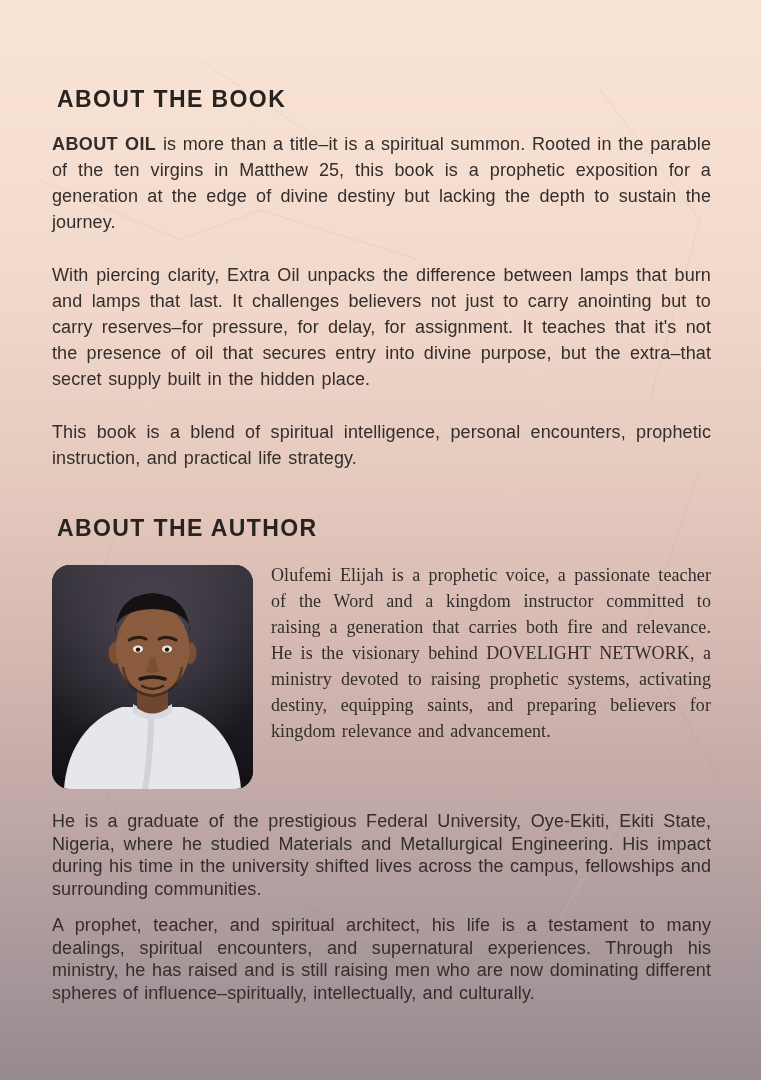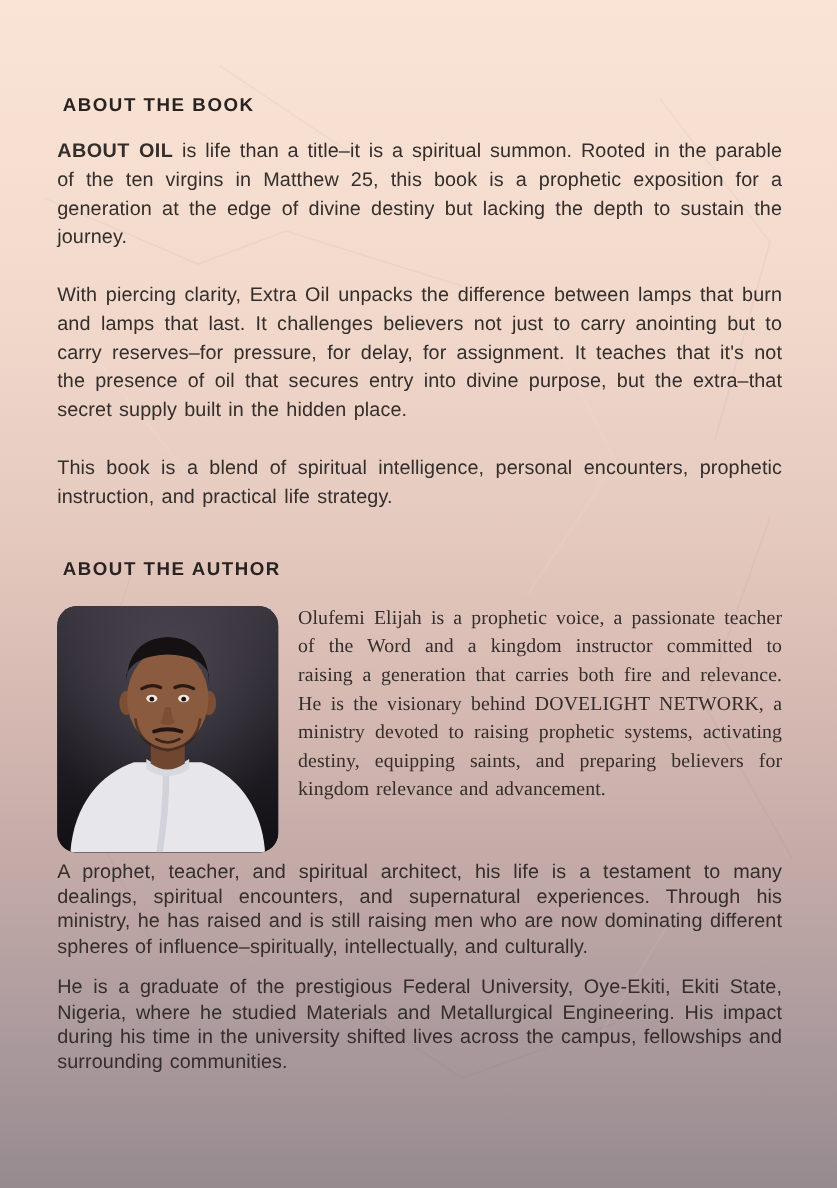--- a/index.html
+++ b/index.html
@@ -28,21 +28,21 @@
     position: absolute;
     inset: 0;
     pointer-events: none;
   }
   .content {
     position: relative;
     padding: 86px 50px 0 52px;
     color: #332d2b;
   }
   h2.section-heading {
-    font-size: 17px;
+    font-size: 23px;
     font-weight: bold;
     letter-spacing: 1.4px;
     color: #282321;
     margin: 0 0 18px 5px;
   }
   h2.author-heading {
     margin-top: 44px;
     margin-bottom: 20px;
   }
   p.body-text {
@@ -94,21 +94,21 @@
       <path d="M500,300 L560,420 L480,540"></path>
       <path d="M90,330 L170,430"></path>
       <path d="M620,820 L540,950"></path>
     </g>
   </svg>
 
   <div class="content">
 
     <h2 class="section-heading">ABOUT THE BOOK</h2>
 
-    <p class="body-text"><span class="lead-strong">ABOUT OIL</span><span> is life than a title–it is a spiritual summon. Rooted in the parable of the ten virgins in Matthew 25, this book is a prophetic exposition for a generation at the edge of divine destiny but lacking the depth to sustain the journey.</span></p>
+    <p class="body-text"><span class="lead-strong">ABOUT OIL</span><span> is more than a title–it is a spiritual summon. Rooted in the parable of the ten virgins in Matthew 25, this book is a prophetic exposition for a generation at the edge of divine destiny but lacking the depth to sustain the journey.</span></p>
 
     <p class="body-text">With piercing clarity, Extra Oil unpacks the difference between lamps that burn and lamps that last. It challenges believers not just to carry anointing but to carry reserves–for pressure, for delay, for assignment. It teaches that it's not the presence of oil that secures entry into divine purpose, but the extra–that secret supply built in the hidden place.</p>
 
     <p class="body-text last-book-paragraph">This book is a blend of spiritual intelligence, personal encounters, prophetic instruction, and practical life strategy.</p>
 
     <h2 class="section-heading author-heading">ABOUT THE AUTHOR</h2>
 
     <div class="author-flow">
 
       <div class="author-photo">
@@ -153,18 +153,18 @@
           <path d="M88,114 Q100.5,110 113,114" stroke="#241510" stroke-width="3.5" fill="none" stroke-linecap="round"></path>
           <path d="M90,121 Q100.5,127 111,121" stroke="#3a241a" stroke-width="2.4" fill="none" stroke-linecap="round"></path>
 
           <path d="M71,102 Q74,127 100.5,131 Q127,127 130,102" stroke="#2a1a12" stroke-width="2.4" fill="none" opacity="0.55"></path>
         </svg>
       </div>
 
       <p class="body-text author-intro">Olufemi Elijah is a prophetic voice, a passionate teacher of the Word and a kingdom instructor committed to raising a generation that carries both fire and relevance. He is the visionary behind DOVELIGHT NETWORK, a ministry devoted to raising prophetic systems, activating destiny, equipping saints, and preparing believers for kingdom relevance and advancement.</p>
     </div>
 
+    <p class="body-text tight graduate-paragraph">He is a graduate of the prestigious Federal University, Oye-Ekiti, Ekiti State, Nigeria, where he studied Materials and Metallurgical Engineering. His impact during his time in the university shifted lives across the campus, fellowships and surrounding communities.</p>
+
     <p class="body-text tight prophet-paragraph">A prophet, teacher, and spiritual architect, his life is a testament to many dealings, spiritual encounters, and supernatural experiences. Through his ministry, he has raised and is still raising men who are now dominating different spheres of influence–spiritually, intellectually, and culturally.</p>
-
-    <p class="body-text tight graduate-paragraph">He is a graduate of the prestigious Federal University, Oye-Ekiti, Ekiti State, Nigeria, where he studied Materials and Metallurgical Engineering. His impact during his time in the university shifted lives across the campus, fellowships and surrounding communities.</p>
 
   </div>
 </div>
 
 </body></html>

